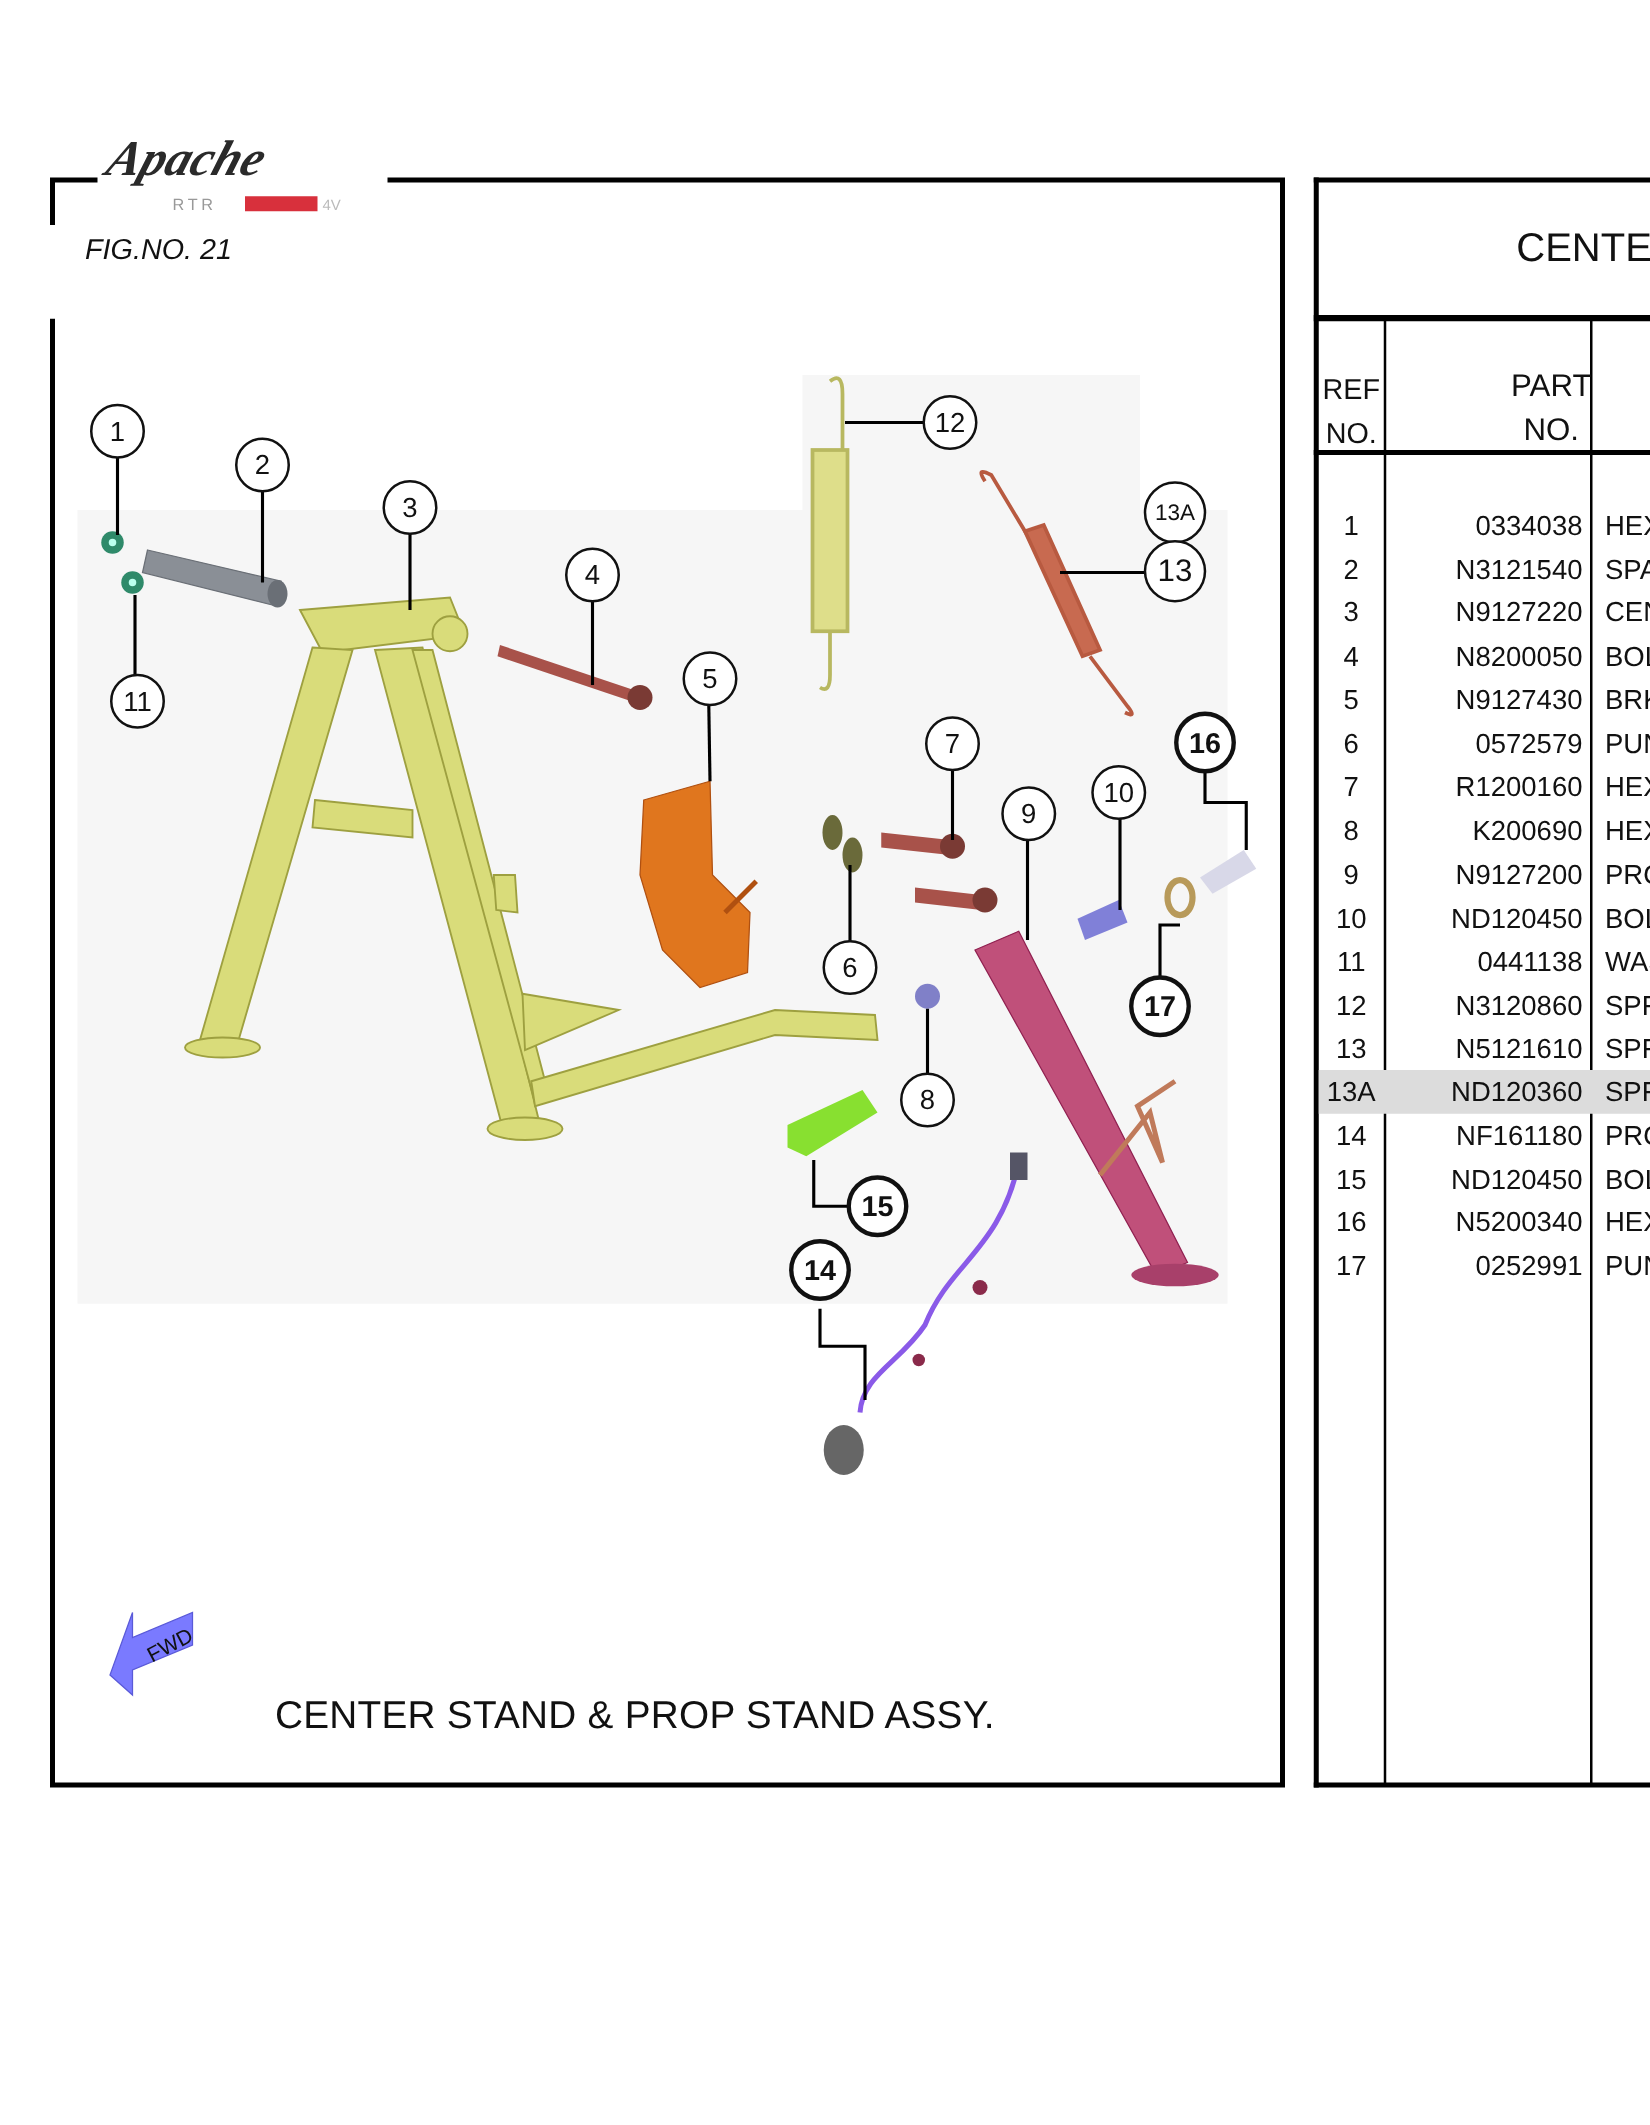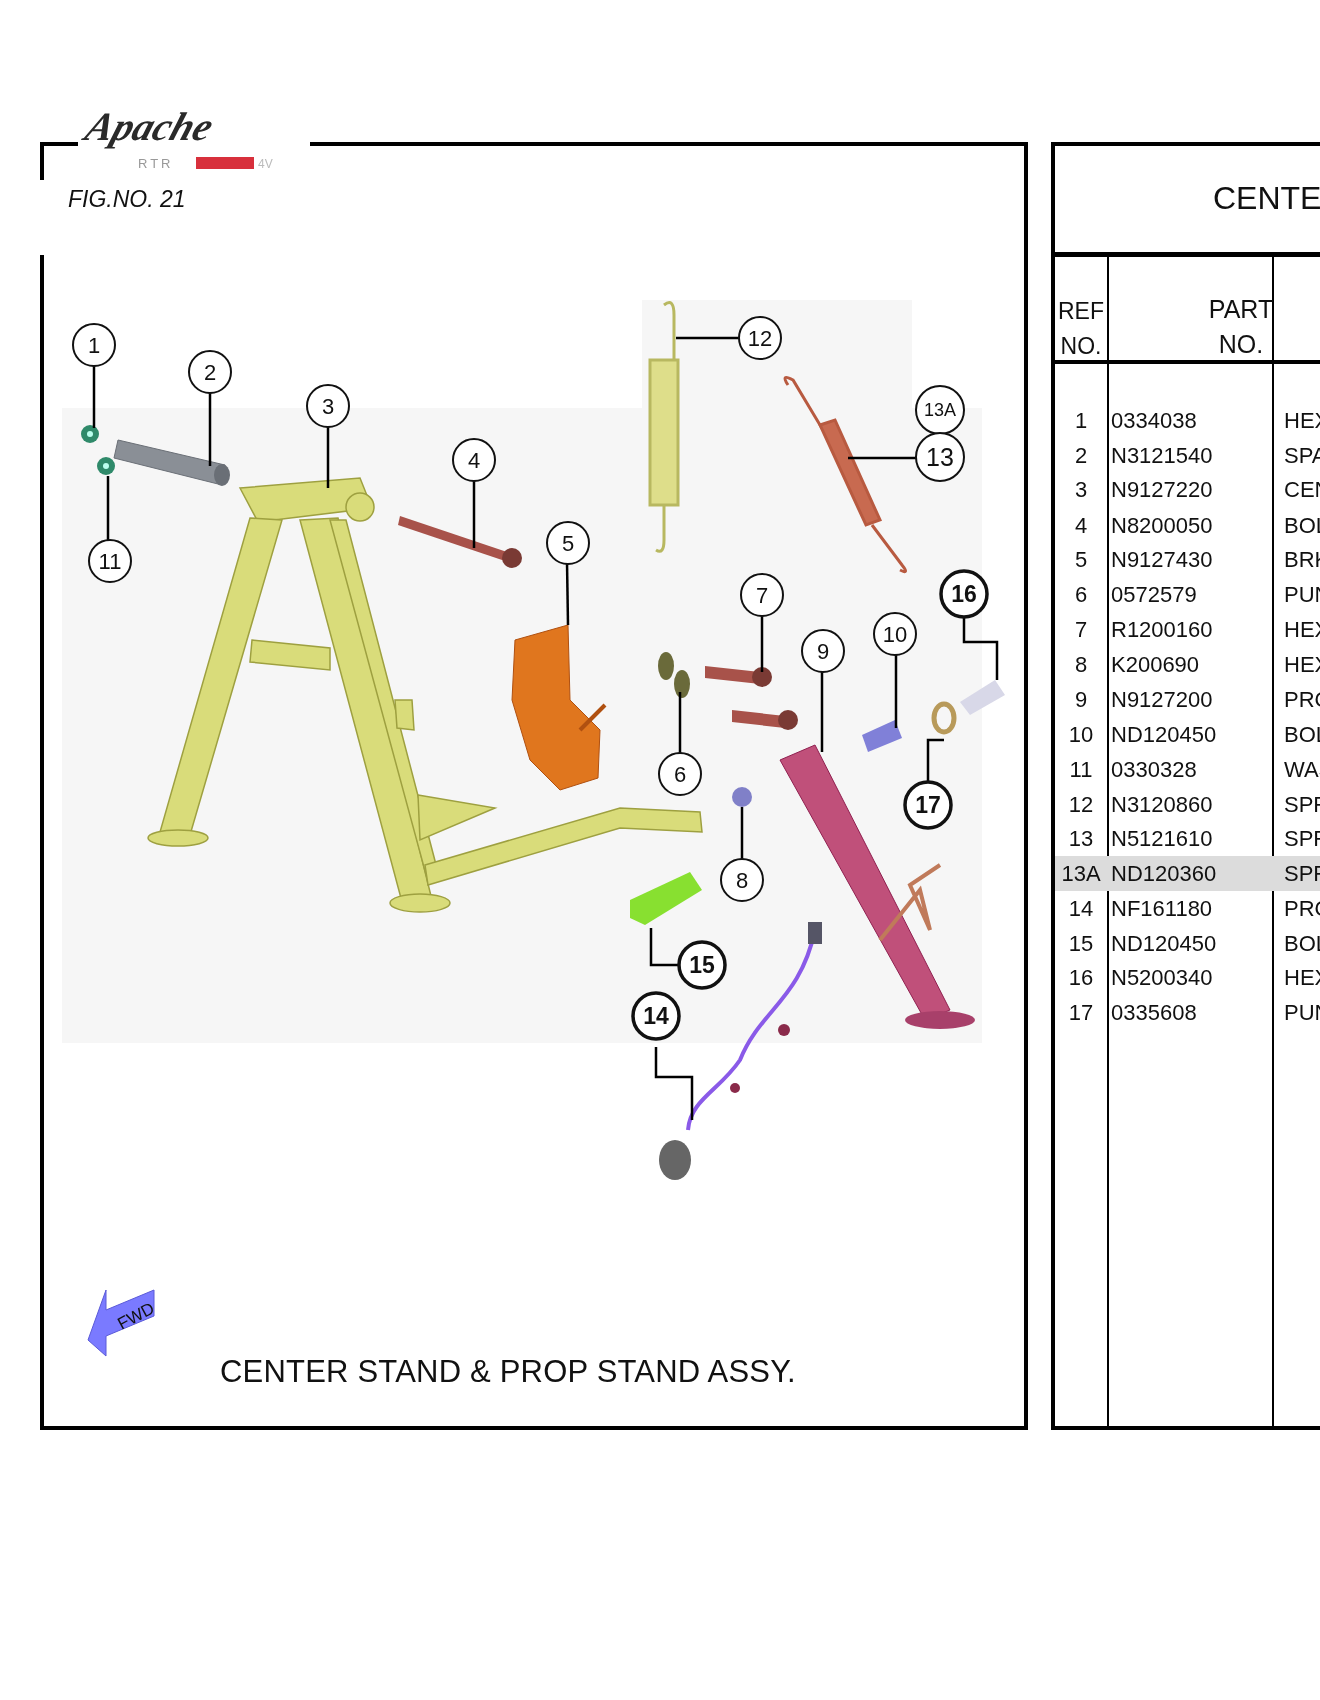--- a/index.html
+++ b/index.html
@@ -30,21 +30,21 @@
                    border-bottom:4px solid #000; box-sizing:border-box; }
     #table-title { left:1055px; top:146px; width:400px; height:110px; }
     #table-title span { position:absolute; left:158px; top:34px; font-size:32px; white-space:nowrap; }
     #title-rule { left:1051px; top:252px; width:270px; height:5px; background:#000; }
     #header-rule { left:1051px; top:360px; width:270px; height:4px; background:#000; }
     .vline { position:absolute; width:2px; background:#000; top:256px; height:1172px; }
     .hdr { position:absolute; font-size:23px; text-align:center; line-height:35px; }
     .row { position:absolute; left:1055px; width:265px; height:35px; font-size:22px; }
     .row.hl { background:#dcdcdc; }
     .row .ref { position:absolute; left:0; width:52px; text-align:center; line-height:35px; }
-    .row .pno { position:absolute; left:56px; width:165px; text-align:left; line-height:35px; }
+    .row .pno { position:absolute; left:46px; width:165px; text-align:right; line-height:35px; }
     .row .desc { position:absolute; left:229px; width:60px; line-height:35px; white-space:nowrap; overflow:hidden; }
   </style>
 </head>
 <body>
 
 <div id="fig-frame" class="abs"></div>
 
 <div id="diagram-bg1" class="abs"></div>
 <div id="diagram-bg2" class="abs"></div>
 
@@ -316,21 +316,21 @@
       <span class="pno">N9127200</span>
       <span class="desc">PRO</span>
     </div>
     <div class="row" style="top: 717px;">
       <span class="ref">10</span>
       <span class="pno">ND120450</span>
       <span class="desc">BOL</span>
     </div>
     <div class="row" style="top: 752px;">
       <span class="ref">11</span>
-      <span class="pno">0330328</span>
+      <span class="pno">0441138</span>
       <span class="desc">WAS</span>
     </div>
     <div class="row" style="top: 787px;">
       <span class="ref">12</span>
       <span class="pno">N3120860</span>
       <span class="desc">SPR</span>
     </div>
     <div class="row" style="top: 821px;">
       <span class="ref">13</span>
       <span class="pno">N5121610</span>
@@ -351,16 +351,16 @@
       <span class="pno">ND120450</span>
       <span class="desc">BOL</span>
     </div>
     <div class="row" style="top: 960px;">
       <span class="ref">16</span>
       <span class="pno">N5200340</span>
       <span class="desc">HEX</span>
     </div>
     <div class="row" style="top: 995px;">
       <span class="ref">17</span>
-      <span class="pno">0335608</span>
+      <span class="pno">0252991</span>
       <span class="desc">PUN</span>
     </div>
   </div>
 
 </body></html>

